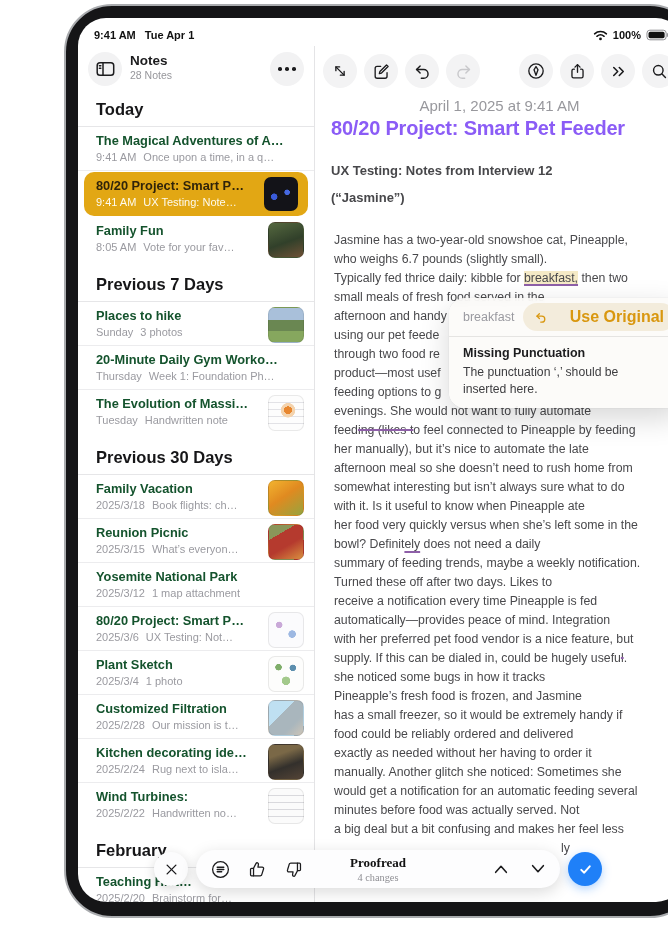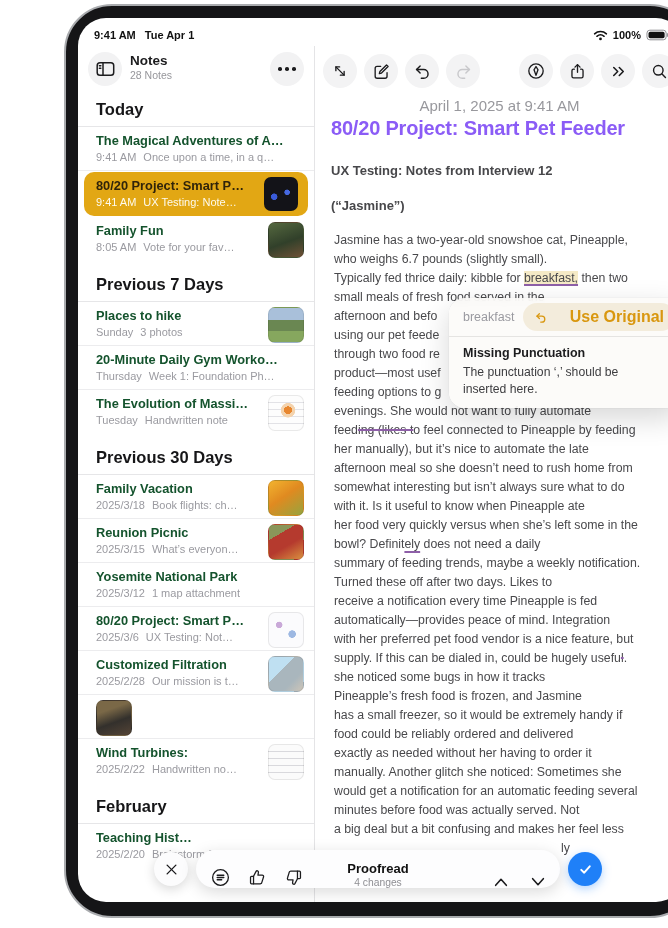--- a/index.html
+++ b/index.html
@@ -69,21 +69,21 @@
   
   .main{position:absolute;left:237px;top:0;right:0;bottom:0;}
   .nt-toolbar{position:absolute;top:36px;left:8px;right:8px;height:34px;display:flex;gap:7px;align-items:center;}
   .nt-toolbar .spacer{flex:1;}
   .tool{width:34px;height:34px;border-radius:50%;background:#f3f3f4;display:flex;
         align-items:center;justify-content:center;}
   .note-date{position:absolute;top:79px;left:0;right:0;text-align:center;font-size:15px;color:#98989d;}
   .note-title{position:absolute;top:99px;left:16px;right:6px;font-size:20px;font-weight:800;
               color:#8b5cf6;letter-spacing:-0.2px;white-space:nowrap;overflow:hidden;}
   .note-heading{position:absolute;left:16px;font-size:13px;font-weight:800;color:#47474a;white-space:nowrap;}
-  .nh1{top:145px;} .nh2{top:180px;}
+  .nh1{top:145px;} .nh2{top:172px;}
   .note-body{position:absolute;left:19px;right:1px;top:213px;color:#49494c;font-size:12.3px;}
   .body-line{height:19px;line-height:19px;white-space:nowrap;overflow:hidden;}
   .seg-hl{background:#F5EAC6;text-decoration:underline;text-decoration-color:#8E5FA8;
           text-decoration-thickness:1.5px;text-underline-offset:2px;}
   .seg-strike{text-decoration:line-through;text-decoration-color:#8E5FA8;text-decoration-thickness:1.5px;}
   .seg-ul{text-decoration:underline;text-decoration-color:#8E5FA8;text-decoration-thickness:1.5px;
           text-underline-offset:2.5px;}
   
   .popup{position:absolute;left:134px;right:1px;top:280px;border-radius:16px;
          background:rgba(251,250,248,0.86);backdrop-filter:blur(5px) saturate(1.1);
@@ -94,22 +94,22 @@
   .use-original{display:flex;align-items:center;gap:22px;background:rgba(236,224,196,0.55);
                 border-radius:999px;padding:5px 11px;font-size:16px;font-weight:700;color:#D9970F;}
   .popup-detail{padding:9px 14px 11px 14px;}
   .popup-rule{font-size:12.5px;font-weight:800;color:#1c1c1e;margin-bottom:4px;}
   .popup-text{font-size:12.2px;color:#3d3d40;line-height:16.5px;max-width:170px;}
   
   .pf-close{position:absolute;left:76px;top:834px;width:34px;height:34px;border-radius:50%;
             background:#fcfcfd;box-shadow:0 3px 12px rgba(0,0,0,0.16);display:flex;
             align-items:center;justify-content:center;z-index:8;}
   .pf-pill{position:absolute;left:118px;top:832px;width:364px;height:38px;border-radius:20px;
-           background:#fdfdfe;box-shadow:0 4px 16px rgba(0,0,0,0.15);display:flex;align-items:flex-end;
-           padding:0 14px;box-sizing:border-box;z-index:8;}
+           background:#fdfdfe;box-shadow:0 4px 16px rgba(0,0,0,0.15);display:flex;align-items:center;
+           padding:0 14px;box-sizing:border-box;z-index:8;font-family:Liberation Serif, serif;}
   .pf-icons{display:flex;align-items:center;gap:17px;}
   .pf-center{position:absolute;left:0;right:0;text-align:center;pointer-events:none;}
   .pf-title{font-size:13px;font-weight:800;color:#111;}
   .pf-sub{font-size:10.3px;color:#8e8e93;margin-top:1px;}
   .pf-nav{margin-left:auto;display:flex;align-items:center;gap:21px;z-index:2;}
   .pf-accept{position:absolute;left:490px;top:834px;width:34px;height:34px;border-radius:50%;
              background:#1F80F8;display:flex;align-items:center;justify-content:center;z-index:9;
              box-shadow:0 3px 10px rgba(31,128,248,0.35);}
   svg{display:block;}
 </style>
@@ -238,26 +238,37 @@
               </div>
               <div class="note-item">
                 <div class="item-text">
                   <div class="item-title">80/20 Project: Smart P…</div>
                   <div class="item-sub"><span class="meta">2025/3/6</span><span>UX Testing: Not…</span></div>
                 </div>
                 <div class="thumb thumb-sketch-light"></div>
               </div>
               <div class="note-item">
                 <div class="item-text">
+                  <div class="item-title">Plant Sketch</div>
+                  <div class="item-sub"><span class="meta">2025/3/4</span><span>1 photo</span></div>
+                </div>
+                <div class="thumb thumb-plant-sketch"></div>
+              </div>
+              <div class="note-item">
+                <div class="item-text">
                   <div class="item-title">Customized Filtration</div>
                   <div class="item-sub"><span class="meta">2025/2/28</span><span>Our mission is t…</span></div>
                 </div>
                 <div class="thumb thumb-filter-photo"></div>
               </div>
               <div class="note-item">
+                <div class="item-text">
+                  <div class="item-title">Kitchen decorating ide…</div>
+                  <div class="item-sub"><span class="meta">2025/2/24</span><span>Rug next to isla…</span></div>
+                </div>
                 <div class="thumb thumb-portrait-photo"></div>
               </div>
               <div class="note-item">
                 <div class="item-text">
                   <div class="item-title">Wind Turbines:</div>
                   <div class="item-sub"><span class="meta">2025/2/22</span><span>Handwritten no…</span></div>
                 </div>
                 <div class="thumb thumb-doc-sketch"></div>
               </div>
             </div>
@@ -349,21 +360,21 @@
       <div class="note-date">April 1, 2025 at 9:41 AM</div>
       <div class="note-title">80/20 Project: Smart Pet Feeder</div>
       <div class="note-heading nh1">UX Testing: Notes from Interview 12</div>
       <div class="note-heading nh2">(“Jasmine”)</div>
 
       <div class="note-body" id="note-body">
             <div class="body-line"><span>Jasmine has a two-year-old snowshoe cat, Pineapple,</span></div>
             <div class="body-line"><span>who weighs 6.7 pounds (slightly small).</span></div>
             <div class="body-line"><span>Typically fed thrice daily: kibble for </span><span class="seg-hl">breakfast,</span><span> then two</span></div>
             <div class="body-line"><span>small meals of fresh food served in the</span></div>
-            <div class="body-line"><span>afternoon and befo</span></div>
+            <div class="body-line"><span>afternoon and handy</span></div>
             <div class="body-line"><span>using our pet feede</span></div>
             <div class="body-line"><span>through two food re</span></div>
             <div class="body-line"><span>product—most usef</span></div>
             <div class="body-line"><span>feeding options to g</span></div>
             <div class="body-line"><span>evenings. She would not want to fully automate</span></div>
             <div class="body-line"><span>feed</span><span class="seg-strike">ing (likes t</span><span>o feel connected to Pineapple by feeding</span></div>
             <div class="body-line"><span>her manually), but it’s nice to automate the late</span></div>
             <div class="body-line"><span>afternoon meal so she doesn’t need to rush home from</span></div>
             <div class="body-line"><span>somewhat interesting but isn’t always sure what to do</span></div>
             <div class="body-line"><span>with it. Is it useful to know when Pineapple ate</span></div>

